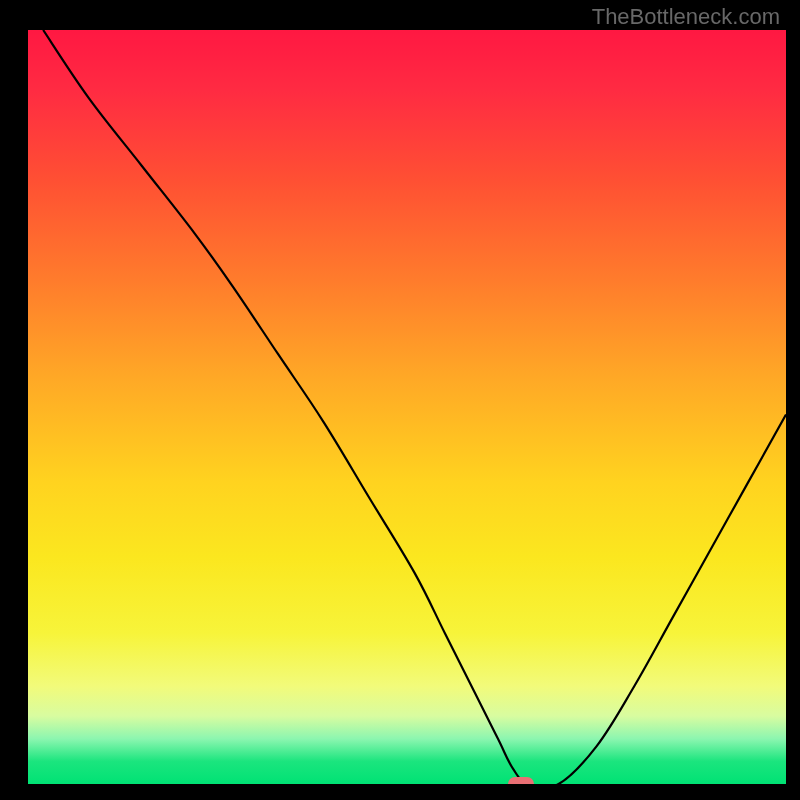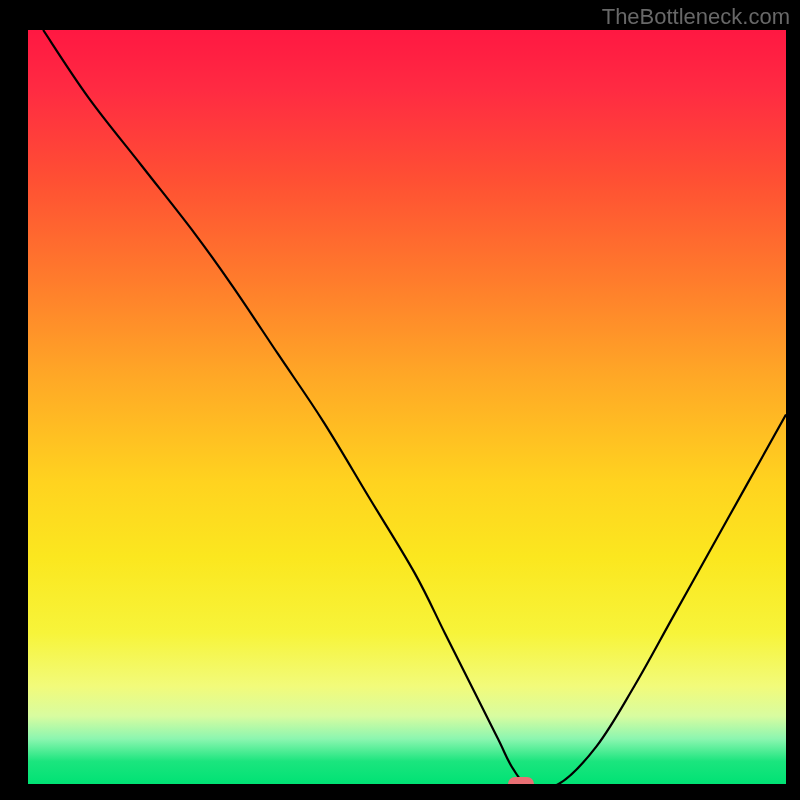--- a/index.html
+++ b/index.html
@@ -7,21 +7,21 @@
     width: 800px;
     height: 800px;
     background: #000;
     position: relative;
     font-family: Arial, sans-serif;
     overflow: hidden;
   }
   .watermark {
     position: absolute;
     top: 4px;
-    right: 10px;
+    right: 20px;
     color: #686868;
     font-size: 22px;
     font-weight: 500;
     z-index: 10;
   }
   .plot-area {
     position: absolute;
     left: 28px;
     top: 30px;
     width: 758px;

